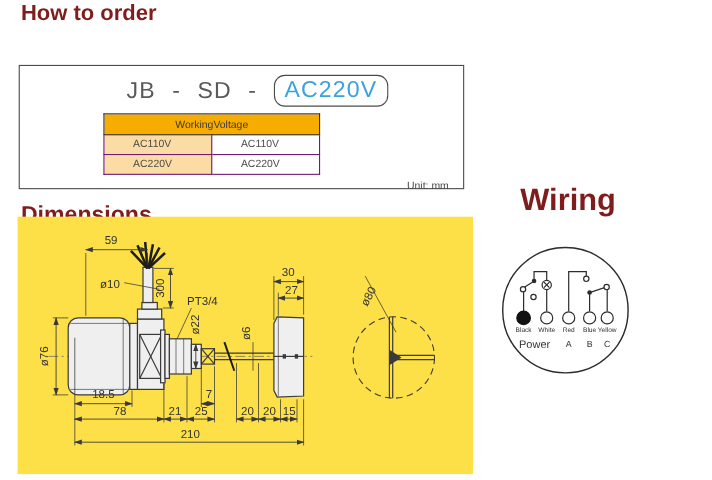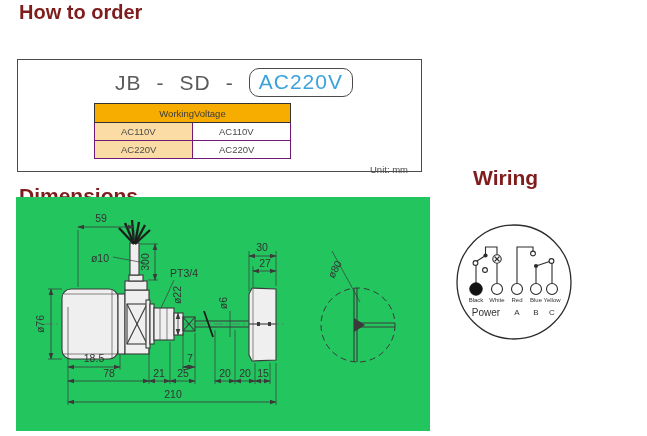--- a/index.html
+++ b/index.html
@@ -5,21 +5,21 @@
   html,body{margin:0;padding:0;}
   body{
     width:647px;height:436px;position:relative;background:#ffffff;
     font-family:"Liberation Sans", sans-serif;color:#4a4a4a;overflow:hidden;
   }
   .sec-title{
     position:absolute;font-weight:bold;color:#7f1d1d;letter-spacing:0px;
   }
   #title-order{left:19px;top:1px;font-size:20px;}
   #title-dims{left:19px;top:166px;font-size:21px;margin-top:18px;}
-  #title-wiring{left:473px;top:166px;font-size:21px;}
+  #title-wiring{left:473px;top:166px;font-size:28px;}
   #unit-label{position:absolute;left:370px;top:164px;font-size:9.5px;color:#4a4a4a;}
 
   #order-box{
     position:absolute;left:17px;top:31px;width:403px;height:111px;
     border:1.5px solid #4b4b4b;background:#fff;margin-top:28px;
   }
   #order-code{
     position:absolute;left:97px;top:8px;display:flex;align-items:center;gap:15px;
     font-size:21px;color:#58595B;letter-spacing:1px;
   }
@@ -34,21 +34,21 @@
   #voltage-table th{
     background:#F7AC00;border:1px solid #333;height:16px;font-weight:normal;
     color:#3c3c3c;
   }
   #voltage-table td{
     border:1px solid #701a75;height:15px;background:#fff;padding-left:26px;
   }
   #voltage-table td.l{background:#FBDCA4;width:114px;}
 
   #dim-panel{
-    position:absolute;left:16px;top:197px;width:414px;height:234px;background:#22c55e;
+    position:absolute;left:16px;top:197px;width:414px;height:234px;background:#fde047;
   }
   #wiring-svg{position:absolute;left:450px;top:198px;}
 
   .ol{fill:#EFEFEF;stroke:#3a3a3a;stroke-width:1.1;}
   .ln{stroke:#3a3a3a;stroke-width:1.1;fill:none;}
   .thin{stroke:#3a3a3a;stroke-width:0.6;fill:none;}
   .ext{stroke:#3a3a3a;stroke-width:0.7;fill:none;}
   .dim{stroke:#3a3a3a;stroke-width:0.8;fill:none;
        marker-start:url(#mA);marker-end:url(#mA);}
   .cl{stroke:#6a6a6a;stroke-width:0.7;fill:none;stroke-dasharray:9 3 2 3;}

